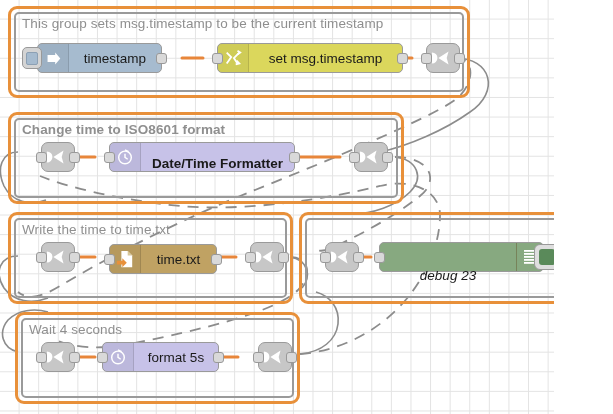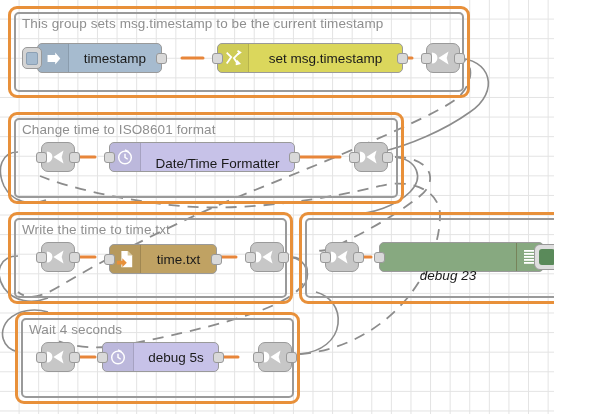--- a/index.html
+++ b/index.html
@@ -172,21 +172,21 @@
     <div class="linknode" style="left:418px;top:37px;">
       <div class="port in"></div>
       <svg width="24" height="18" viewBox="0 0 26 18">
         <path d="M1 3 A6 6 0 0 1 1 15 z" fill="#fff"></path>
         <path d="M8 9 L19 2 L17 9 L25 9 L25 9 L17 9 L19 16 z" fill="#fff"></path>
       </svg>
       <div class="port out"></div>
     </div>
   </div>
 
-  <div class="group" style="left:8px;top:112px;width:396px;height:92px;">
+  <div class="group" style="left:8px;top:112px;width:396px;height:92px;font-weight:bold;">
     <div class="sel"></div>
     <div class="gbox"></div>
     <div class="gtitle">Change time to ISO8601 format</div>
 
     <div class="linknode" style="left:33px;top:30px;">
       <div class="port in"></div>
       <svg width="24" height="18" viewBox="0 0 26 18">
         <path d="M1 3 A6 6 0 0 1 1 15 z" fill="#fff"></path>
         <path d="M8 9 L19 2 L17 9 L25 9 L25 9 L17 9 L19 16 z" fill="#fff"></path>
       </svg>
@@ -303,21 +303,21 @@
 
     <div class="node" style="left:87px;top:30px;width:117px;background:#c7c2e8;">
       <div class="port in"></div>
       <div class="ico">
         <svg width="18" height="18" viewBox="0 0 20 20" fill="none" stroke="#fff" stroke-width="1.6">
           <circle cx="10" cy="10.5" r="7"></circle>
           <path d="M10 6.5 L10 10.5 L13 12.5"></path>
           <path d="M10 2 L14 4"></path>
         </svg>
       </div>
-      <div class="lbl">debug 5s</div>
+      <div class="lbl">format 5s</div>
       <div class="port out"></div>
     </div>
 
     <div class="linknode" style="left:243px;top:30px;">
       <div class="port in"></div>
       <svg width="24" height="18" viewBox="0 0 26 18">
         <path d="M1 3 A6 6 0 0 1 1 15 z" fill="#fff"></path>
         <path d="M8 9 L19 2 L17 9 L25 9 L25 9 L17 9 L19 16 z" fill="#fff"></path>
       </svg>
       <div class="port out"></div>

